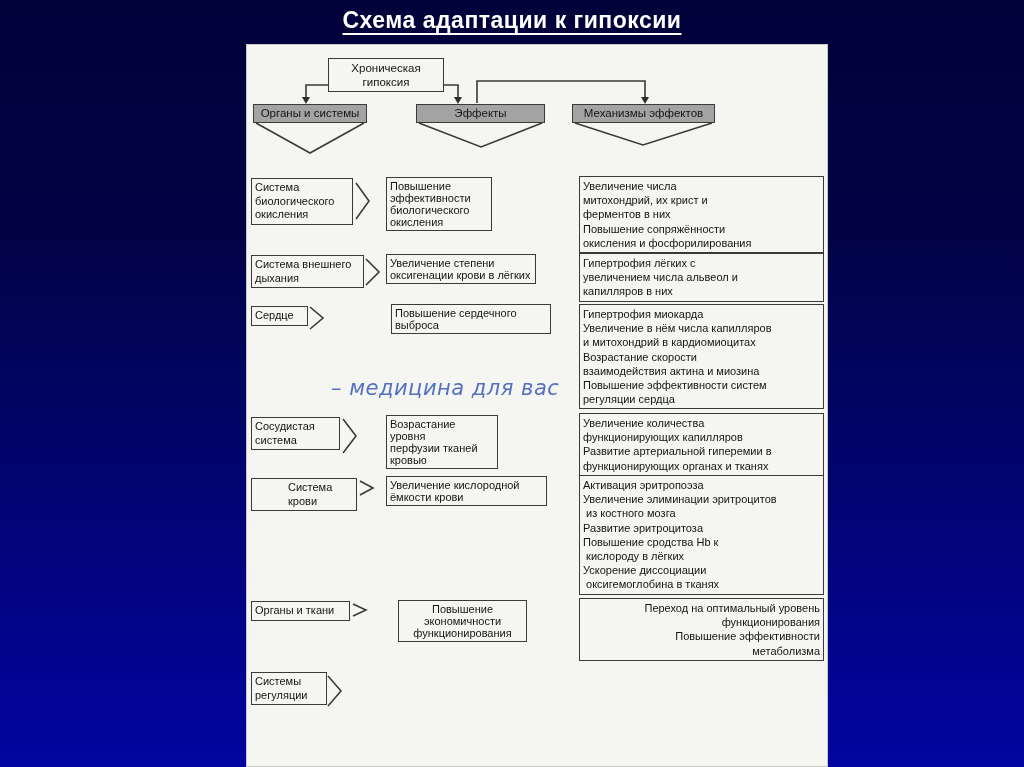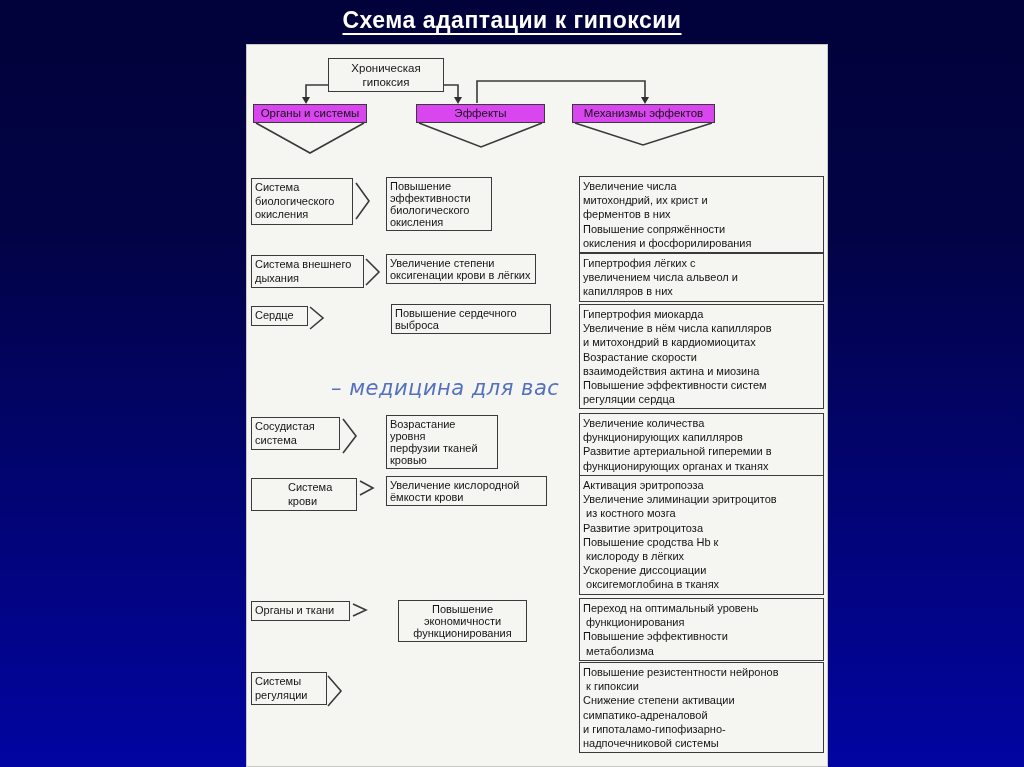--- a/index.html
+++ b/index.html
@@ -20,21 +20,21 @@
   }
   .box {
     position:absolute; background:#f5f5f2; border:1.5px solid #3a3a3a;
     color:#141414; font-size:11px; white-space:pre-wrap; padding:2px 3px;
   }
   .root-box {
     left:81px; top:13px; width:116px; min-height:33px;
     text-align:center; font-size:11.5px; line-height:14px; padding-top:2px;
   }
   .hdr { position:absolute; top:59px; height:19px; line-height:16px; text-align:center;
-         background:#d946ef; border:1.5px solid #3a3a3a; font-size:11.5px; color:#141414; }
+         background:#a3a3a3; border:1.5px solid #3a3a3a; font-size:11.5px; color:#141414; }
   .h1 { left:6px;   width:114px; }
   .h2 { left:169px; width:129px; }
   .h3 { left:325px; width:143px; }
   svg.connectors { position:absolute; left:0; top:0; pointer-events:none; }
   svg.connectors polyline, svg.connectors line { fill:none; stroke:#3a3a3a; stroke-width:1.6; }
   svg.connectors polygon { fill:#2e2e2e; stroke:none; }
   .chev { position:absolute; pointer-events:none; }
   .chev polyline { fill:none; stroke:#3a3a3a; stroke-width:1.6; }
   .organ { left:4px; line-height:13.5px; }
   .o1 { top:133px; width:102px; }
@@ -47,21 +47,21 @@
   .effect { left:139px; line-height:12px; }
   .e1 { top:132px; width:106px; }
   .e2 { top:209px; width:150px; }
   .e3 { top:259px; width:160px; left:144px; }
   .e4 { top:370px; width:112px; }
   .e5 { top:431px; width:161px; }
   .e6 { top:555px; width:129px; left:151px; text-align:center; }
   .e7 { top:620px; width:151px; }
   .mech { left:332px; width:245px; line-height:14.2px; }
   .m1 { top:131px; } .m2 { top:208px; } .m3 { top:259px; } .m4 { top:368px; }
-  .m5 { top:430px; } .m6 { top:553px; } .m7 { top:617px; }
+  .m5 { top:430px; } .m6 { top:553px;text-align:right; } .m7 { top:617px; }
   .c1 { left:108px; top:136px; }
   .c2 { left:118px; top:212px; }
   .c3 { left:62px;  top:260px; }
   .c4 { left:95px;  top:372px; }
   .c5 { left:112px; top:434px; }
   .c6 { left:105px; top:557px; }
   .c7 { left:80px;  top:629px; }
   .wm-brand {
     position:absolute; left:283px; top:341px; z-index:5; pointer-events:none;
     font-family:"DejaVu Serif",serif; font-style:italic; font-size:36px;
@@ -186,24 +186,18 @@
     <div class="box mech m6">Переход на оптимальный уровень
  функционирования
 Повышение эффективности
  метаболизма</div>
 
     <div class="box organ o7">Системы
 регуляции</div>
     <svg class="chev c7" width="18" height="34">
         <polyline points="1,2 14,17 1,32"></polyline>
       </svg>
-    <div class="box mech m7">Повышение резистентности нейронов
- к гипоксии
-Снижение степени активации
-симпатико-адреналовой
-и гипоталамо-гипофизарно-
-надпочечниковой системы</div>
 
   </div>
 
   <div class="wm-tagline">– медицина для вас</div>
 
 </div>
 
 </body></html>

